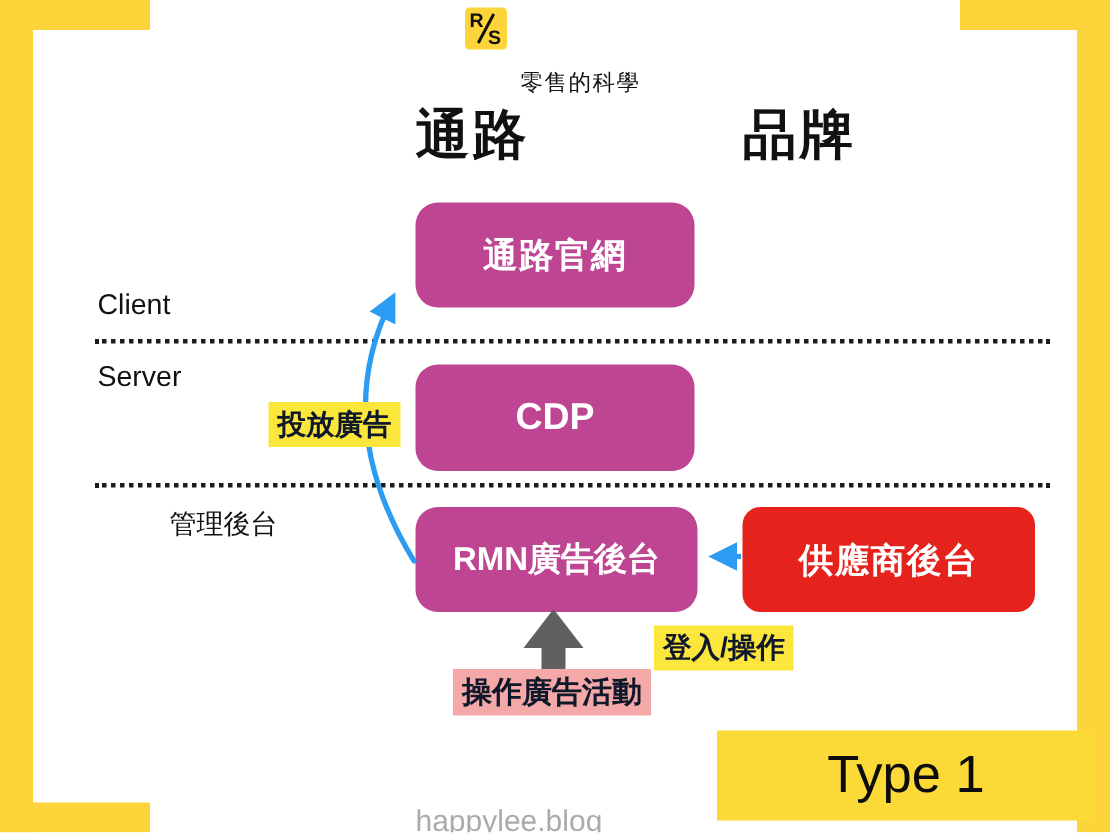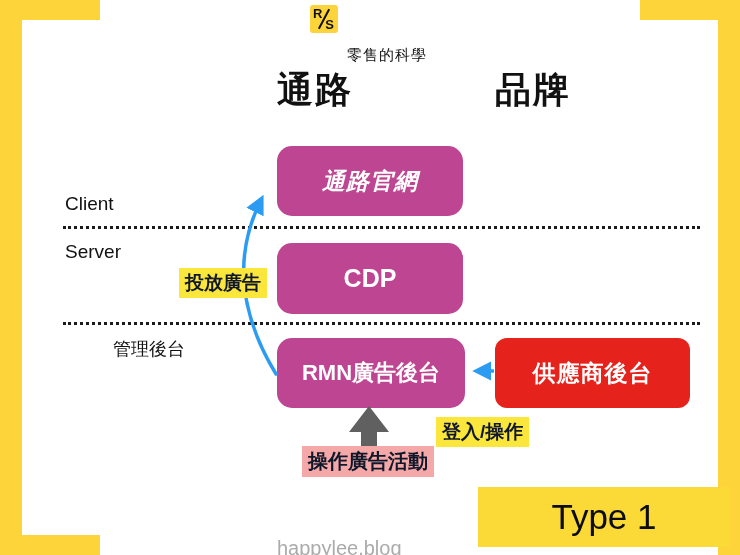--- a/index.html
+++ b/index.html
@@ -28,21 +28,21 @@
   .layer-label{position:absolute;left:65px;font-size:19px;}
   .layer-label.client{top:193px;}
   .layer-label.server{top:241px;}
   .layer-label.admin{top:337px;font-size:18px;margin-left:48px;}
   .divider{position:absolute;left:63px;width:637px;height:0;border-top:3px dotted #1b1b1b;}
   .divider.one{top:226px;}
   .divider.two{top:322px;}
   
   .node{position:absolute;display:flex;align-items:center;justify-content:center;
         color:#fff;font-weight:bold;border-radius:15px;}
-  .node.channel-site{left:277px;top:146px;width:186px;height:70px;background:#BE4591;font-size:23px;letter-spacing:1px;font-style:italic;}
+  .node.channel-site{left:277px;top:135px;width:186px;height:70px;background:#BE4591;font-size:23px;letter-spacing:1px;}
   .node.cdp{left:277px;top:243px;width:186px;height:71px;background:#BE4591;font-size:25px;}
   .node.rmn{left:277px;top:338px;width:188px;height:70px;background:#BE4591;font-size:22px;}
   .node.supplier{left:495px;top:338px;width:195px;height:70px;background:#E6221D;border-radius:12px;font-size:23px;letter-spacing:1px;}
   
   .tag{position:absolute;font-weight:bold;color:#0f172a;padding:2px 6px;white-space:nowrap;}
   .tag.place-ads{left:179px;top:268px;background:#FBE63C;font-size:19px;}
   .tag.login{left:436px;top:417px;background:#FBE63C;font-size:19px;}
   .tag.campaign{left:302px;top:446px;background:#F5A8A8;font-size:20px;}
   
   .arrows{position:absolute;left:0;top:0;width:740px;height:555px;pointer-events:none;}

